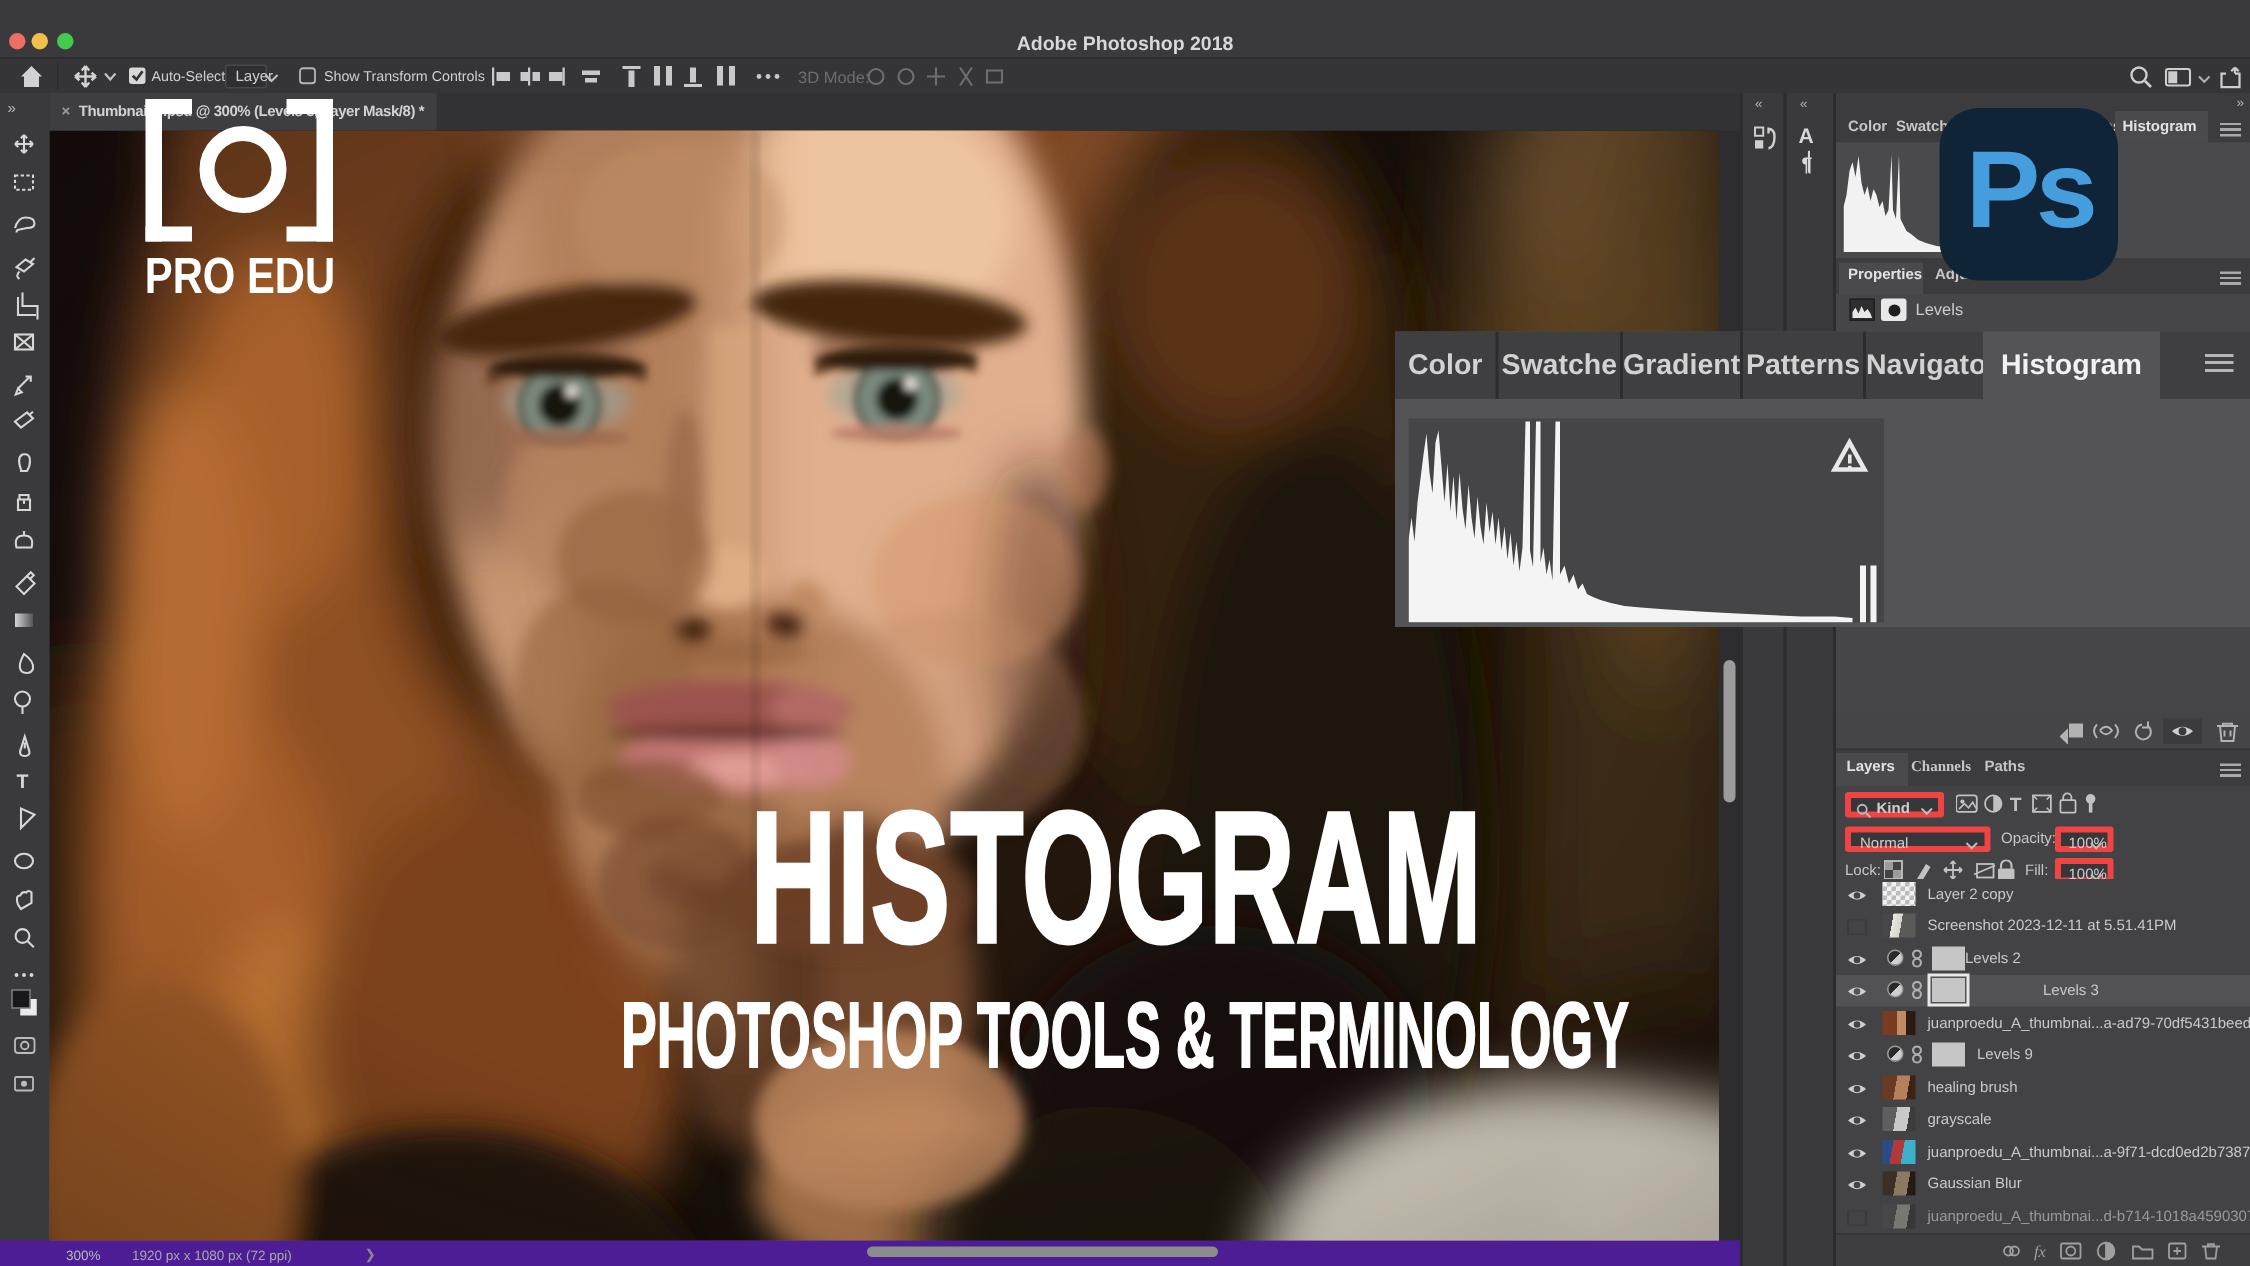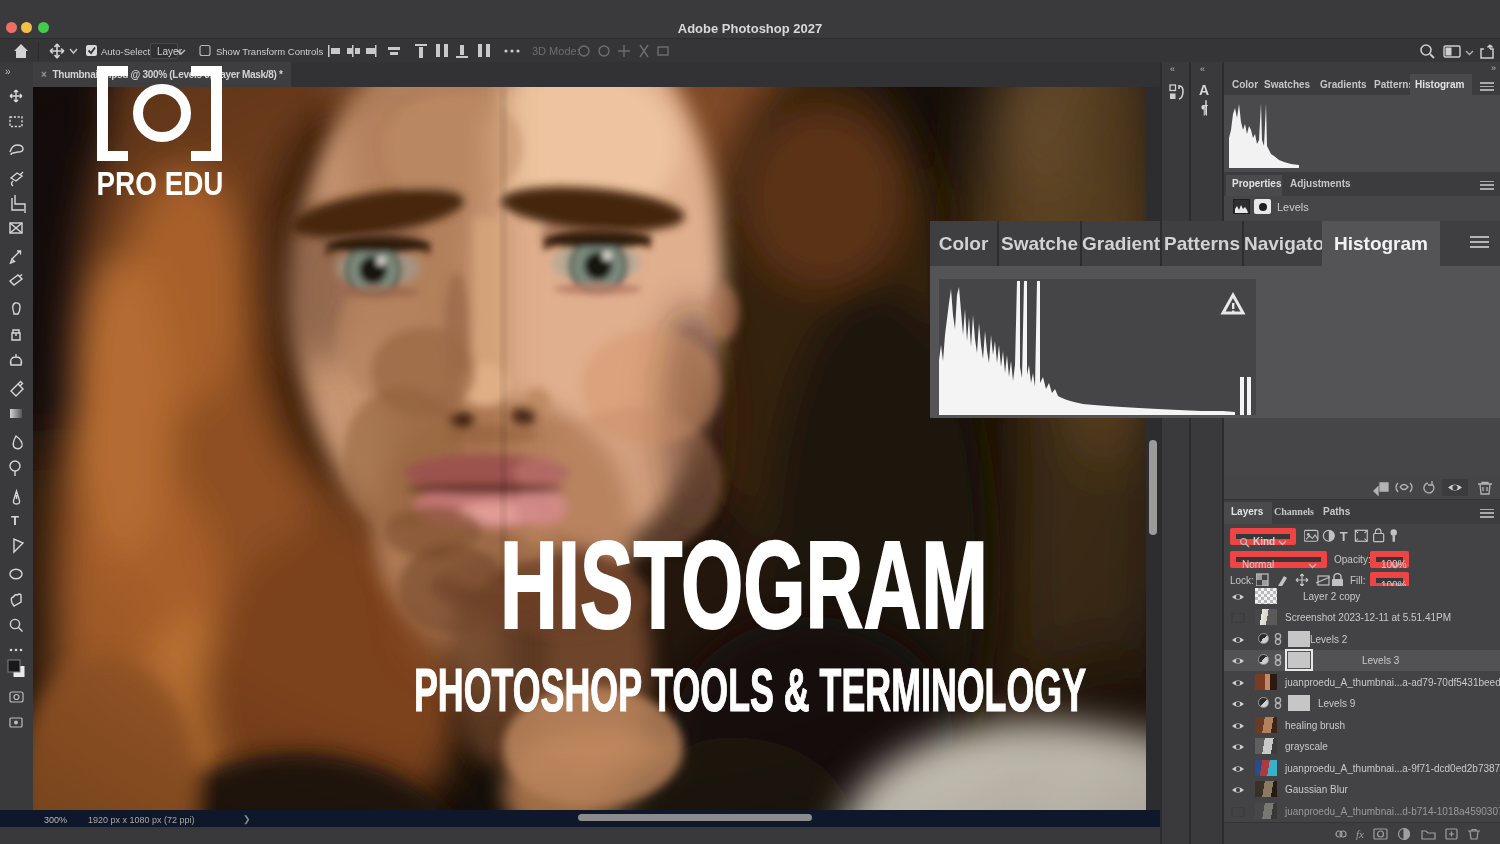--- a/index.html
+++ b/index.html
@@ -12,26 +12,26 @@
   #titlebar .title { position:absolute; left:0; right:0; top:21px; text-align:center;
     color:#d8d8d8; font-size:13px; font-weight:bold; }
   .tl { position:absolute; top:22px; width:11px; height:11px; border-radius:50%; }
   #optionsbar { left:0; top:38px; width:1500px; height:24px; background:#353537;
     border-top:1px solid #2b2b2d; color:#cfcfcf; font-size:11px; }
   #tabbar { left:33px; top:62px; width:1127px; height:25px; background:#323234; }
   #doctab { position:absolute; left:0; top:0; width:258px; height:25px; background:#3e3e40; letter-spacing:-0.3px;
     color:#d2d2d2; font-size:10px; font-weight:bold; line-height:25px; white-space:nowrap; overflow:hidden; }
   .obtxt { position:absolute; top:7px; color:#cfcfcf; font-size:9.5px; }
   .obbox { position:absolute; background:#2f2f31; border:1px solid #484848; border-radius:2px; color:#d0d0d0; }
-  .fieldbox { position:absolute; background:#37373a; border:6px solid #ef4444; border-radius:2px;
+  .fieldbox { position:absolute; background:#37373a; border:4px solid #ef4444; border-radius:2px;
     color:#cfcfcf; font-size:10px; }
   
   #leftbar { left:0; top:62px; width:33px; height:765px; background:#3a3a3c; }
   
-  #statusbar { left:0; top:810px; width:1160px; height:17px; background:#0f172a;
+  #statusbar { left:0; top:827px; width:1160px; height:17px; background:#4c1d95;
     color:#b9b9b9; font-size:9px; }
   
   #stripA { left:1160px; top:62px; width:29px; height:782px; background:#3a3a3c; border-left:2px solid #2c2c2e;}
   #stripB { left:1189px; top:62px; width:33px; height:782px; background:#3a3a3c; border-left:2px solid #2c2c2e;}
   #rpanel { left:1222px; top:62px; width:278px; height:782px; background:#464648; border-left:2px solid #2c2c2e;}
   .tabsbar { position:absolute; background:#3c3c3e; }
   .ptab { position:absolute; color:#c6c6c6; font-size:10px; font-weight:bold; }
   .ptab.sel { color:#e2e2e2; }
   .hamb { position:absolute; width:14px; height:9px;
     background:linear-gradient(#a9a9a9 1.5px, transparent 1.5px, transparent 3.5px, #a9a9a9 3.5px, #a9a9a9 5px, transparent 5px, transparent 7px, #a9a9a9 7px); }
@@ -208,21 +208,21 @@
     <svg class="abs" style="left:0; top:0;" width="1113" height="740" viewBox="0 0 1113 740">
       <text x="711" y="541" text-anchor="middle" fill="#ffffff" stroke="#ffffff" stroke-width="2.2" font-weight="bold" font-size="125" textLength="488" lengthAdjust="spacingAndGlyphs" font-family="Liberation Sans">HISTOGRAM</text>
       <text x="717" y="624" text-anchor="middle" fill="#ffffff" stroke="#ffffff" stroke-width="1.2" font-weight="bold" font-size="62" textLength="672" lengthAdjust="spacingAndGlyphs" font-family="Liberation Sans">PHOTOSHOP TOOLS &amp; TERMINOLOGY</text>
     </svg>
   </div>
 
   <div class="abs" id="titlebar">
     <div class="tl" style="left:6px; background:#ef6e64;"></div>
     <div class="tl" style="left:21px; background:#f0c04a;"></div>
     <div class="tl" style="left:38px; background:#43cb4c;"></div>
-    <div class="title">Adobe Photoshop 2027</div>
+    <div class="title">Adobe Photoshop 2018</div>
   </div>
 
   <div class="abs" id="canvscroll" style="left:1146px; top:87px; width:14px; height:740px; background:#2d2d2f;">
     <div class="abs" style="left:3px; top:353px; width:8px; height:95px; background:#9b9b9b; border-radius:4px;"></div>
   </div>
   <div class="abs" id="optionsbar">
     <svg class="abs" style="left:0;top:0" width="700" height="24" viewBox="0 0 700 24">
       <g fill="#d2d2d2">
         <path d="M14 12 L21 5 L28 12 L26 12 L26 19 L16 19 L16 12 Z"></path>
       </g>
@@ -496,21 +496,21 @@
       </div>
     </div>
 
     <div id="layerrows" class="abs" style="left:0; top:524px; width:278px; height:236px; background:#434345; overflow:hidden;">
       <div class="lrow" style="top:0px;">
         <svg class="leye" width="14" height="10">
             <path d="M1 5 q6 -5.5 12 0 q-6 5.5 -12 0 z" fill="#cfcfcf"></path>
             <circle cx="7" cy="5" r="2.2" fill="#434345"></circle>
           </svg>
         <div class="lthumb checker"></div>
-        <span class="ltxt" style="left:61px;margin-left:18px;">Layer 2 copy</span>
+        <span class="ltxt" style="left:61px;">Layer 2 copy</span>
       </div>
       <div class="lrow" style="top:21px;">
         <svg class="leye" width="14" height="10">
             <rect x="1" y="0" width="12" height="10" fill="none" stroke="#383838" stroke-width="1"></rect>
           </svg>
         <div class="lthumb" style="background:linear-gradient(100deg,#474747 30%,#e8e6e0 30%, #d8d4ca 55%, #5a5a58 55%);"></div>
         <span class="ltxt" style="left:61px;">Screenshot 2023-12-11 at 5.51.41PM</span>
       </div>
       <div class="lrow" style="top:43px;">
         <svg class="leye" width="14" height="10">
@@ -645,14 +645,17 @@
         <path d="M0,136 L0,81 L2,66 L4,82 L6,56 L8,40 L10,24 L12,10 L14,36 L16,50 L18,16 L20,8 L22,32 L24,56 L26,30 L28,62 L30,38 L32,68 L34,36 L36,60 L38,74 L40,44 L42,66 L44,80 L46,52 L48,72 L50,84 L52,56 L54,76 L56,62 L58,84 L60,66 L62,88 L64,72 L66,94 L68,76 L70,98 L72,82 L74,102 L76,86 L78,2 L81,2 L81,88 L83,99 L85,2 L88,2 L88,96 L90,86 L92,104 L94,94 L96,108 L98,2 L101,2 L101,104 L104,98 L107,110 L110,104 L113,114 L116,110 L119,117 L123,119 L128,121 L135,123 L144,125 L155,126 L168,127 L183,128 L200,129 L219,130 L240,131 L262,132 L284,132 L296,133 L296,136 Z" fill="#f4f4f4"></path>
         <rect x="301" y="98" width="4" height="38" fill="#f4f4f4"></rect>
         <rect x="308" y="98" width="4" height="38" fill="#f4f4f4"></rect>
         <path d="M298 34 L308 16 L318 34 Z" fill="none" stroke="#e8e8e8" stroke-width="3" transform="translate(-14,0)"></path>
         <rect x="293" y="24" width="2.4" height="6" fill="#e8e8e8"></rect>
         <rect x="293" y="31.5" width="2.4" height="2.4" fill="#e8e8e8"></rect>
       </svg>
     </div>
   </div>
 
+  <div class="abs" id="pslogo">
+      <span>Ps</span>
+    </div>
 
 </div>
 
 </body></html>

